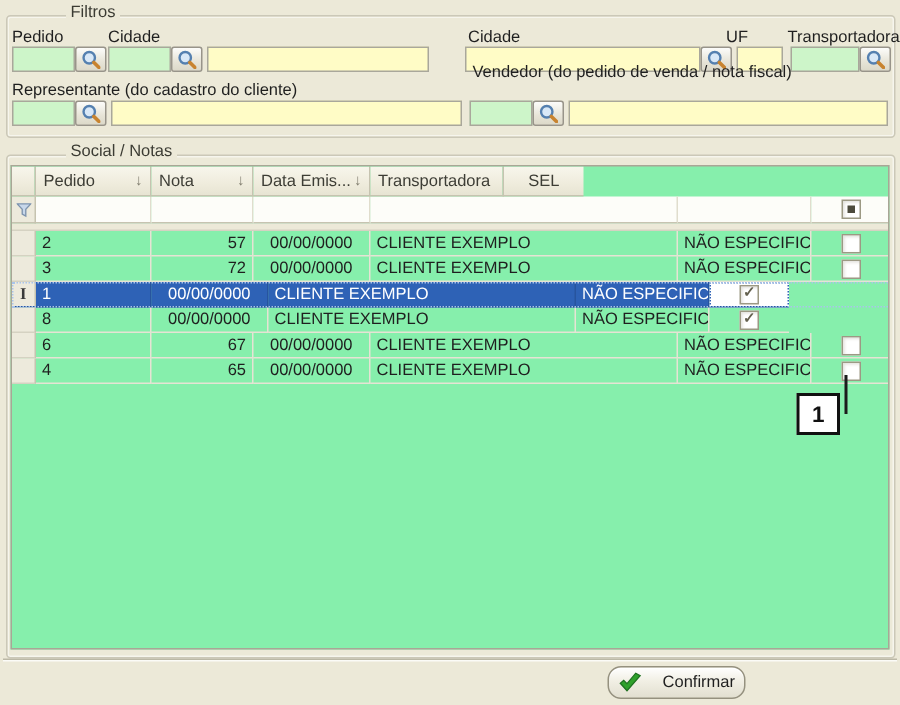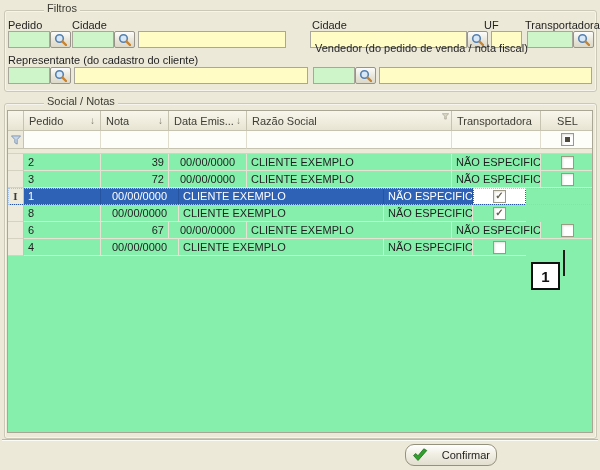--- a/index.html
+++ b/index.html
@@ -159,26 +159,20 @@
         <span class="sortglyph">↓</span>
       </div>
       <div class="hcell c2">
         <span>Nota</span>
         <span class="sortglyph">↓</span>
       </div>
       <div class="hcell c3">
         <span>Data Emis...</span>
         <span class="sortglyph">↓</span>
       </div>
-      <div class="hcell c4">
-        <span>Razão Social</span>
-        <svg class="hfunnel" width="7" height="7" viewBox="0 0 11 10">
-          <path d="M0.5,0.5 H10.5 L6.8,4.5 V9 L4.2,9 V4.5 Z" fill="#DBD8C8" stroke="#A39F8E" stroke-width="1"></path>
-        </svg>
-      </div>
       <div class="hcell c5">
         <span>Transportadora</span>
       </div>
       <div class="hcell c6" style="justify-content:center">
         <span>SEL</span>
       </div>
     </div>
 
     <div class="gfilter">
       <div class="fcell selcol c0">
@@ -194,21 +188,21 @@
       <div class="fcell c6">
         <span class="checkbox indet"></span>
       </div>
     </div>
     <div class="filter-gap"></div>
 
     <div id="grid-body">
         <div class="grow">
           <div class="gcell selcol c0"></div>
           <div class="gcell c1">2</div>
-          <div class="gcell c2 num">39</div>
+          <div class="gcell c2 num">57</div>
           <div class="gcell c3 ctr">00/00/0000</div>
           <div class="gcell c4">CLIENTE EXEMPLO</div>
           <div class="gcell c5">NÃO ESPECIFICADO</div>
           <div class="gcell c6 chkc">
             <span class="checkbox"></span>
           </div>
         </div>
         <div class="grow">
           <div class="gcell selcol c0"></div>
           <div class="gcell c1">3</div>
@@ -249,20 +243,21 @@
           <div class="gcell c3 ctr">00/00/0000</div>
           <div class="gcell c4">CLIENTE EXEMPLO</div>
           <div class="gcell c5">NÃO ESPECIFICADO</div>
           <div class="gcell c6 chkc">
             <span class="checkbox"></span>
           </div>
         </div>
         <div class="grow">
           <div class="gcell selcol c0"></div>
           <div class="gcell c1">4</div>
+          <div class="gcell c2 num">65</div>
           <div class="gcell c3 ctr">00/00/0000</div>
           <div class="gcell c4">CLIENTE EXEMPLO</div>
           <div class="gcell c5">NÃO ESPECIFICADO</div>
           <div class="gcell c6 chkc">
             <span class="checkbox"></span>
           </div>
         </div>
       </div>
   </div>
 

